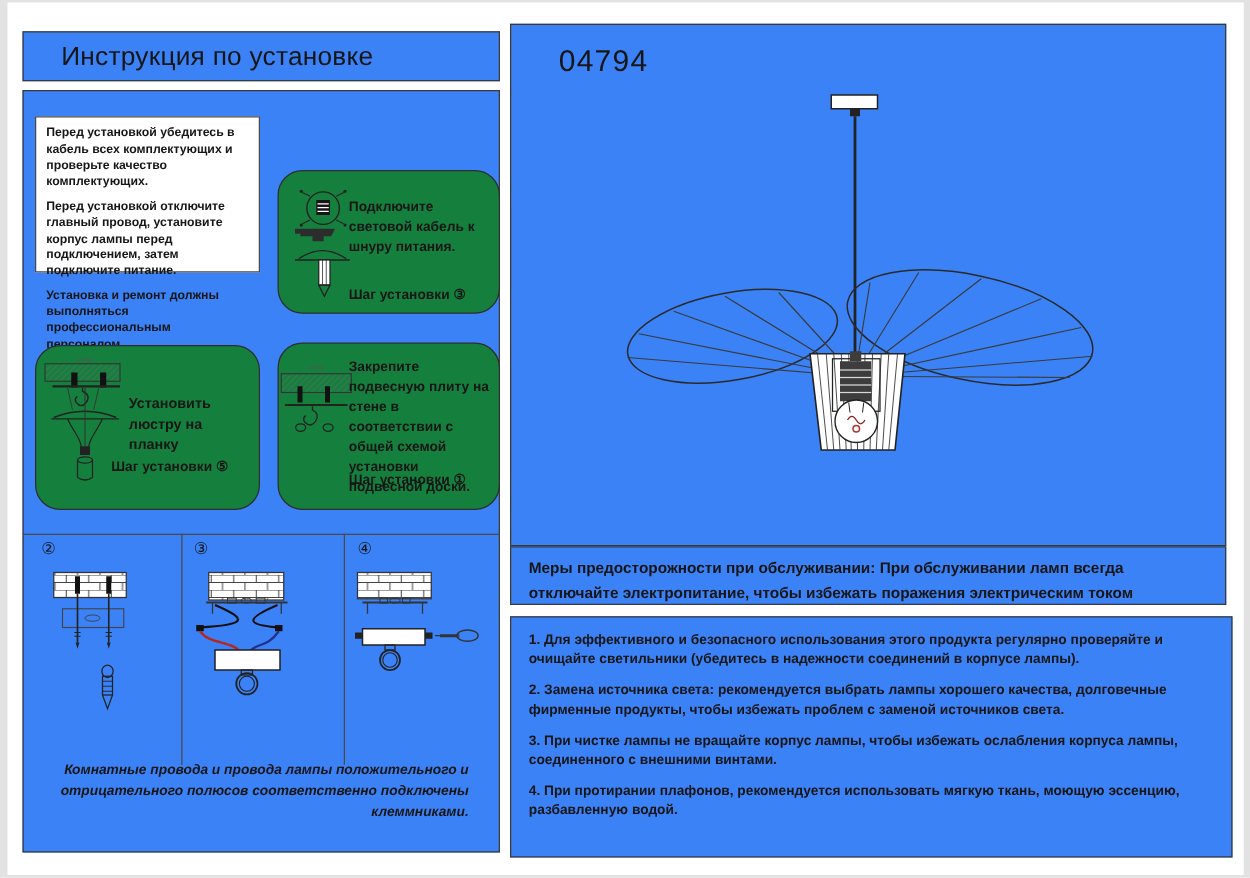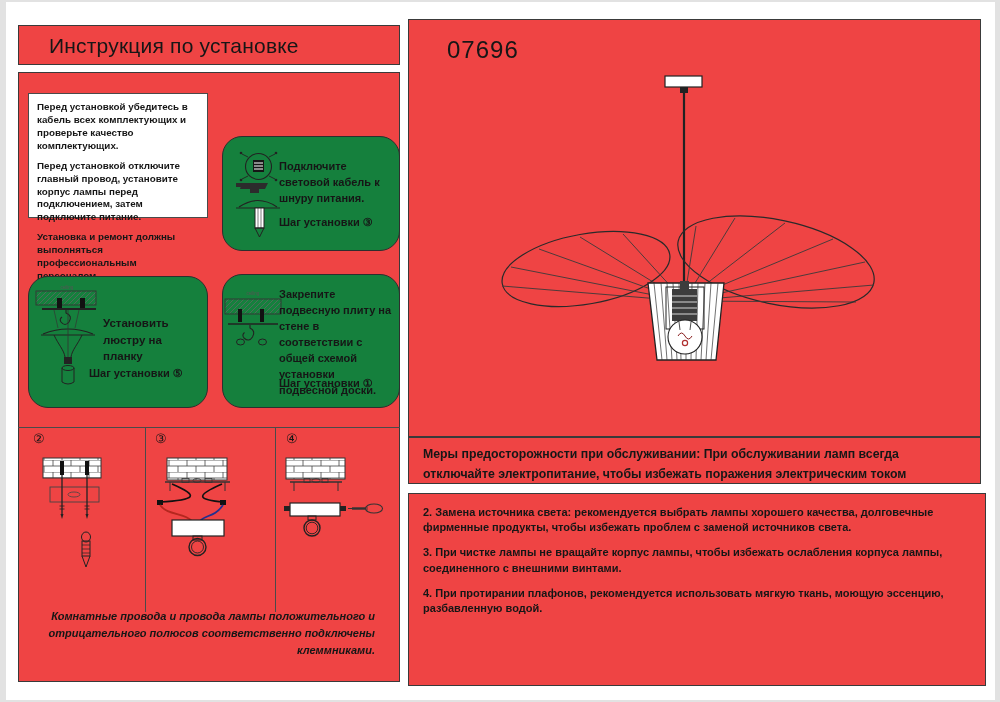--- a/index.html
+++ b/index.html
@@ -1,19 +1,19 @@
 <!DOCTYPE html>
 <html><head>
 <meta charset="utf-8">
 <style>
   html,body{margin:0;padding:0;background:#e6e6e6;font-family:"Liberation Sans",sans-serif;color:#161616;}
   .page{position:relative;width:1000px;height:702px;background:#e2e2e2;overflow:hidden;}
   .sheet{position:absolute;left:6px;top:2px;width:989px;height:698px;background:#ffffff;}
   .abs{position:absolute;box-sizing:border-box;}
-  .frame{border:1.5px solid #3a3a3a;background:#ef4444;}
+  .frame{border:1.5px solid #3a3a3a;background:#3b82f6;}
   .thin{border:1.2px solid #4a4a4a;background:#fff;}
   .rounded{border:1.4px solid #2e2e2e;border-radius:20px;background:#15803d;margin-top:36px;}
   .title{font-size:21px;letter-spacing:.2px;line-height:40px;padding-left:30px;}
   .model{font-size:24px;letter-spacing:1px;}
   .small{font-size:9.8px;line-height:1.32;font-weight:600;}
   .small p{margin:0 0 7px 0;}
   .steptext{font-size:11px;line-height:1.45;font-weight:600;}
   .steplabel{font-size:11px;font-weight:600;}
   .panelnum{font-size:13px;}
   .note{font-size:11px;line-height:1.55;font-weight:600;text-align:right;font-style:italic;}
@@ -63,21 +63,21 @@
       <path d="M11 36 h26 l-3 6 h-6 v4 h-9 v-4 h-10 z" fill="#2c2c2c"></path>
       <rect x="5" y="36" width="6" height="4" fill="#2c2c2c"></rect>
       <path d="M8 60 Q27 47 46 60" fill="none" stroke="#222" stroke-width="1.1"></path>
       <line x1="5" y1="61" x2="49" y2="61" stroke="#222" stroke-width="1.1"></line>
       <rect x="24" y="61" width="9" height="20" fill="#fff" stroke="#222" stroke-width="1"></rect>
       <line x1="27" y1="61" x2="27" y2="81" stroke="#222" stroke-width=".6"></line>
       <line x1="30" y1="61" x2="30" y2="81" stroke="#222" stroke-width=".6"></line>
       <path d="M24 81 L33 81 L28.5 90 Z" fill="none" stroke="#222" stroke-width="1"></path>
     </svg>
     <div class="abs steptext" style="left:56px;top:22px;width:116px;">Подключите световой кабель к шнуру питания.</div>
-    <div class="abs steplabel" style="left:56px;top:79px;width:116px;">Шаг установки ③</div>
+    <div class="abs steplabel" style="left:56px;top:92px;width:116px;">Шаг установки ③</div>
   </div>
 
   <div class="abs rounded" style="left:28px;top:240px;width:180px;height:132px;">
     <svg class="abs" style="left:5px;top:7px;" width="70" height="112" viewBox="0 0 70 112">
       <defs>
         <pattern id="hatchC" patternUnits="userSpaceOnUse" width="5" height="5">
           <path d="M0 5 L5 0" stroke="#666" stroke-width=".7"></path>
         </pattern>
       </defs>
       <text x="33" y="5" font-size="4.5" text-anchor="middle" fill="#555">ceiling</text>
@@ -203,21 +203,21 @@
     <circle cx="32" cy="80" r="5.8" fill="none" stroke="#222" stroke-width=".9"></circle>
     <line x1="68" y1="60.5" x2="72" y2="60.5" stroke="#333" stroke-width="1"></line>
     <line x1="72" y1="60.5" x2="86" y2="60.5" stroke="#333" stroke-width="2.4"></line>
     <ellipse cx="94" cy="60.5" rx="8.5" ry="4.5" fill="none" stroke="#333" stroke-width="1.1"></ellipse>
     <line x1="87" y1="58.5" x2="87" y2="62.5" stroke="#333" stroke-width=".8"></line>
   </svg>
 
   <div class="abs note" style="left:45px;top:608px;width:330px;">Комнатные провода и провода лампы положительного и отрицательного полюсов соответственно подключены клеммниками.</div>
 
   <div class="abs frame" style="left:408px;top:19px;width:573px;height:418px;"></div>
-  <div class="abs model" style="left:447px;top:36px;">07696</div>
+  <div class="abs model" style="left:447px;top:36px;">04794</div>
 
   <svg class="abs" style="left:408px;top:19px;" width="573" height="418" viewBox="0 0 573 418">
 
     <rect x="257" y="57" width="37" height="11" fill="#fff" stroke="#222" stroke-width="1.2"></rect>
     <rect x="272" y="68" width="8" height="6" fill="#222"></rect>
     <line x1="276" y1="74" x2="276" y2="280" stroke="#222" stroke-width="2.2"></line>
 
     <ellipse cx="178" cy="250" rx="85" ry="35" transform="rotate(-10 178 250)" fill="none" stroke="#2a2a2a" stroke-width="1.2"></ellipse>
     <ellipse cx="368" cy="243" rx="100" ry="42" transform="rotate(12 368 243)" fill="none" stroke="#2a2a2a" stroke-width="1.2"></ellipse>
 
@@ -266,20 +266,24 @@
     <path d="M270 317 q3.5 -6 7 0 q3.5 6 7 0" fill="none" stroke="#8a2020" stroke-width="1"></path>
     <circle cx="277" cy="324" r="2.6" fill="none" stroke="#b03030" stroke-width="1.2"></circle>
   </svg>
 
   <div class="abs frame caution" style="left:408px;top:437px;width:573px;height:47px;">
     <span>Меры предосторожности при обслуживании: При обслуживании ламп всегда отключайте электропитание, чтобы избежать поражения электрическим током</span>
   </div>
 
   <div class="abs frame listbox" style="left:408px;top:493px;width:578px;height:193px;">
     <div class="item">
+      <span>1.</span>
+      <span>Для эффективного и безопасного использования этого продукта регулярно проверяйте и очищайте светильники (убедитесь в надежности соединений в корпусе лампы).</span>
+    </div>
+    <div class="item">
       <span>2.</span>
       <span>Замена источника света: рекомендуется выбрать лампы хорошего качества, долговечные фирменные продукты, чтобы избежать проблем с заменой источников света.</span>
     </div>
     <div class="item">
       <span>3.</span>
       <span>При чистке лампы не вращайте корпус лампы, чтобы избежать ослабления корпуса лампы, соединенного с внешними винтами.</span>
     </div>
     <div class="item">
       <span>4.</span>
       <span>При протирании плафонов, рекомендуется использовать мягкую ткань, моющую эссенцию, разбавленную водой.</span>

